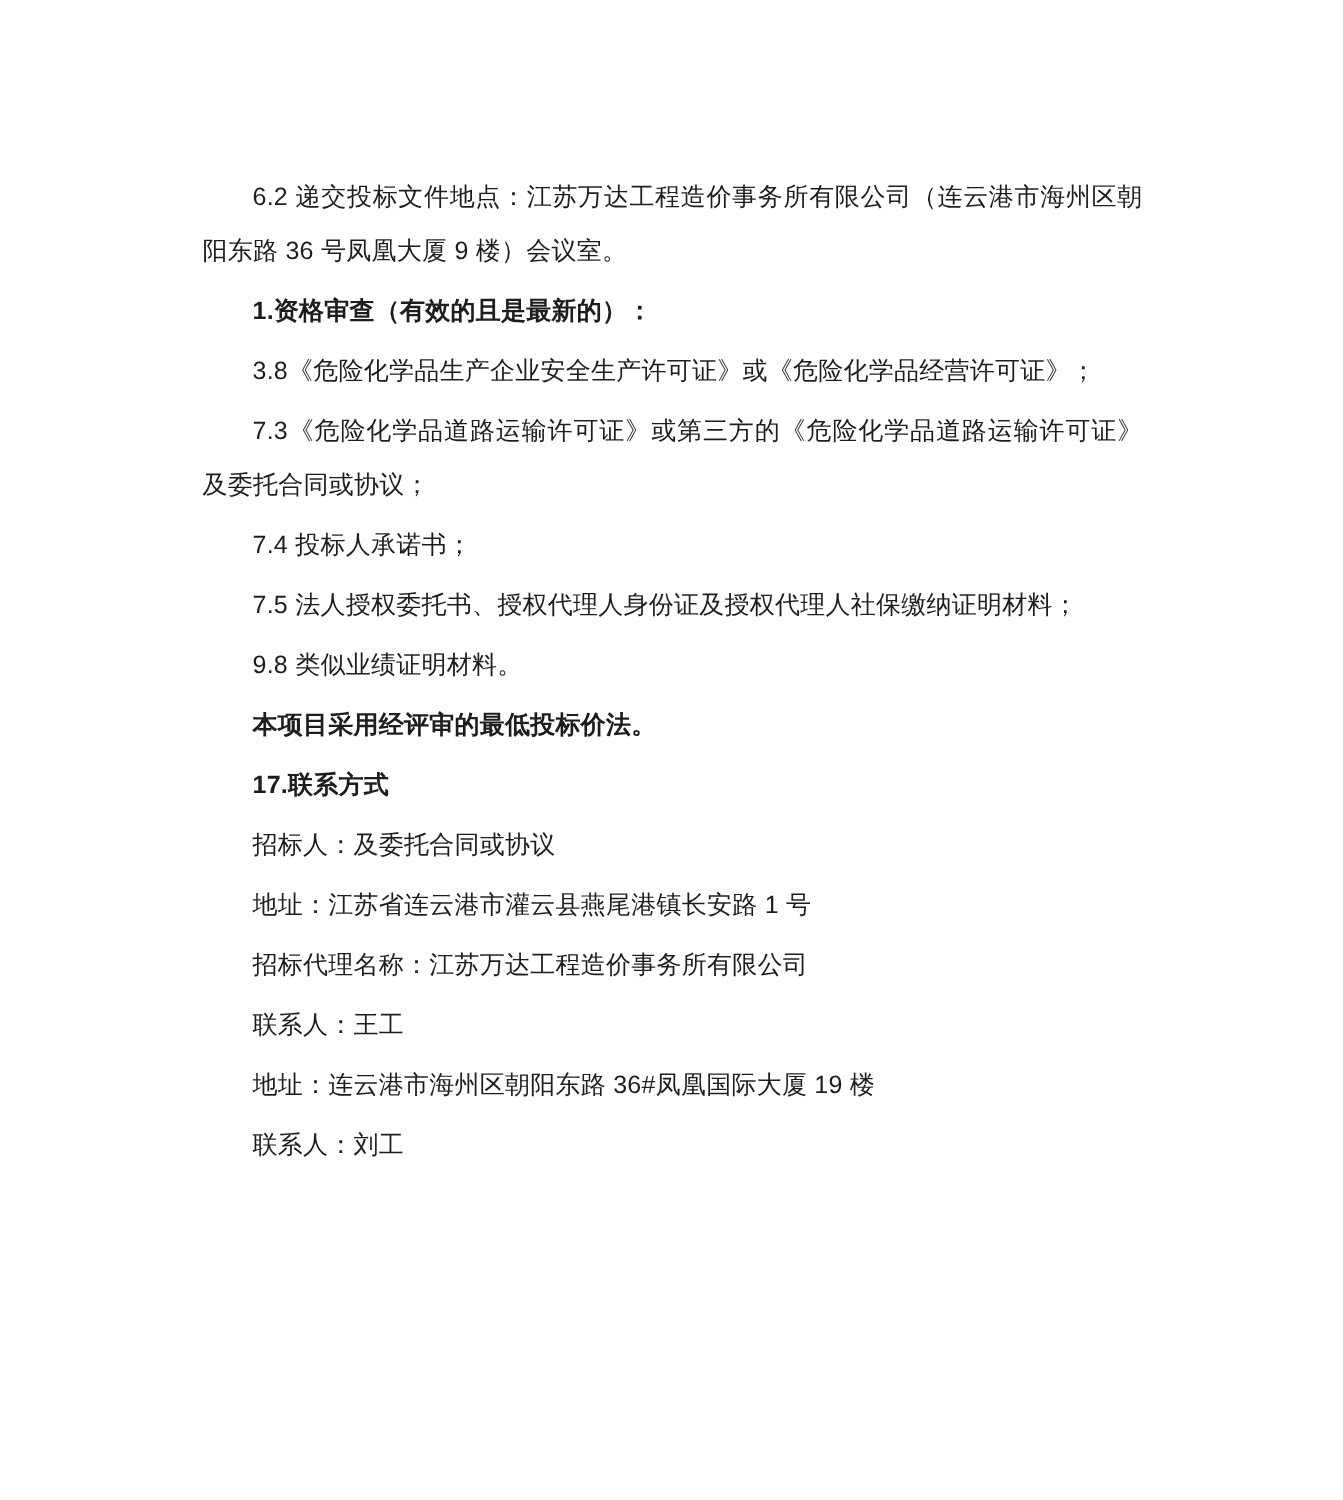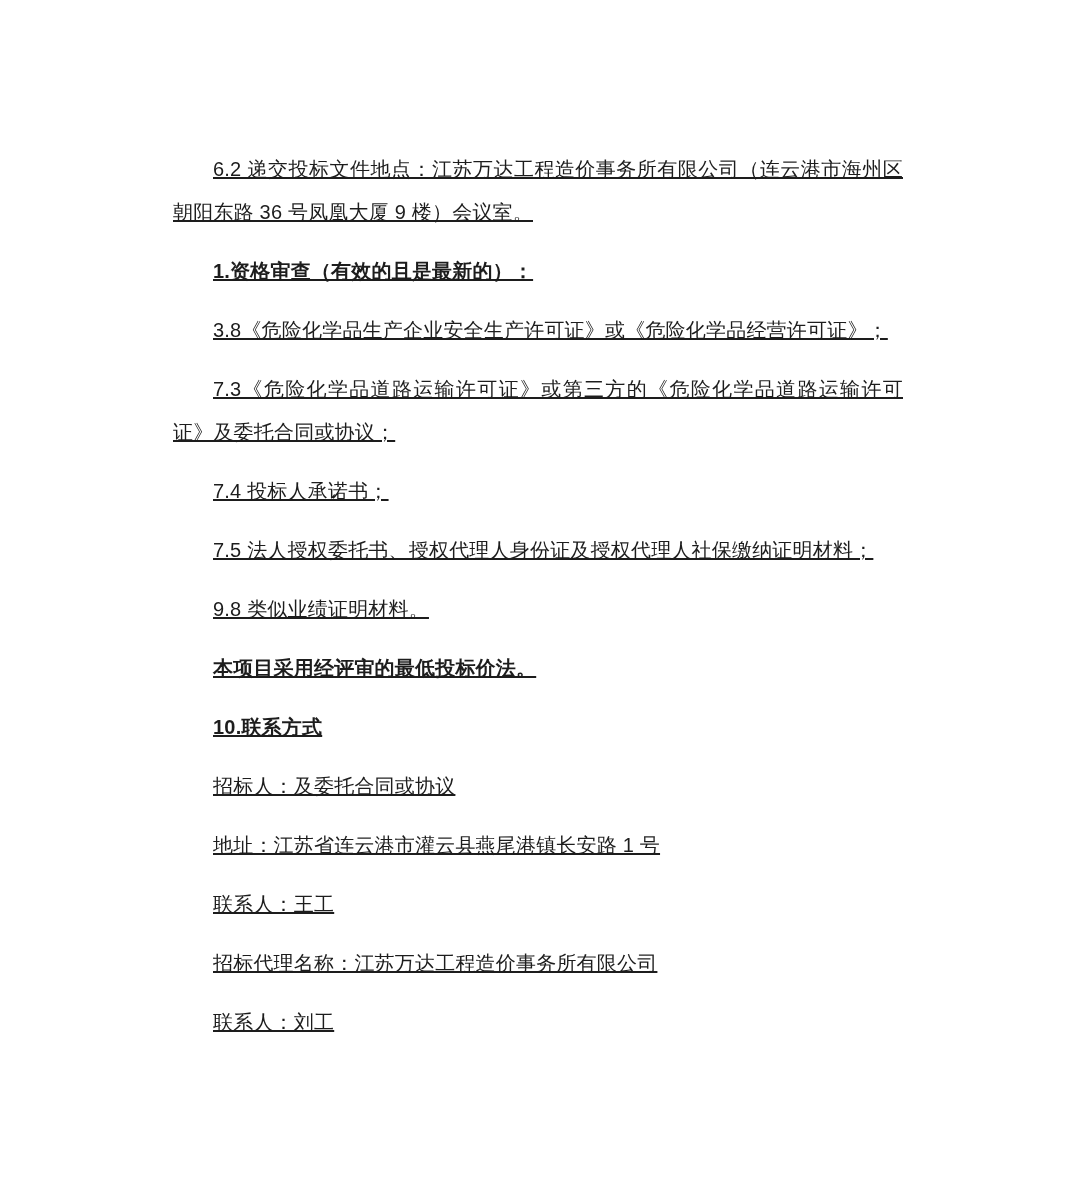--- a/index.html
+++ b/index.html
@@ -18,28 +18,27 @@
     position: absolute;
     left: 157px;
     top: 132px;
     width: 762px;
     color: #1d1d1d;
     font-size: 20px;
     line-height: 43px;
     letter-spacing: 0.2px;
   }
   .doc p {
-    margin: 16px;
+    margin: 5px;
     padding: 0;
     text-indent: 2em;
     text-align: justify;
     text-justify: inter-character;
     word-break: normal;
     overflow-wrap: break-word;
-    text-decoration: underline;
   }
   .seg-normal {
     font-weight: 400;
   }
   .seg-bold {
     font-weight: 700;
   }
   .seg-underline {
     font-weight: 400;
     text-decoration: underline;
@@ -58,19 +57,20 @@
 
 <div class="doc" id="document-body">
     <p><span class="seg-normal">6.2 递交投标文件地点：江苏万达工程造价事务所有限公司（连云港市海州区朝阳东路 36 号凤凰大厦 9 楼）会议室。</span></p>
     <p><span class="seg-bold">1.资格审查（有效的且是最新的）：</span></p>
     <p><span class="seg-normal">3.8《危险化学品生产企业安全生产许可证》或《危险化学品经营许可证》；</span></p>
     <p><span class="seg-normal">7.3《危险化学品道路运输许可证》或第三方的《危险化学品道路运输许可证》及委托合同或协议；</span></p>
     <p><span class="seg-normal">7.4 投标人承诺书；</span></p>
     <p><span class="seg-normal">7.5 法人授权委托书、授权代理人身份证及授权代理人社保缴纳证明材料；</span></p>
     <p><span class="seg-normal">9.8 类似业绩证明材料。</span></p>
     <p><span class="seg-bold">本项目采用经评审的最低投标价法。</span></p>
-    <p><span class="seg-bold">10.联系方式</span></p>
+    <p><span class="seg-bold">17.联系方式</span></p>
     <p><span class="seg-normal">招标人：及委托合同或协议</span></p>
     <p><span class="seg-normal">地址：江苏省连云港市灌云县燕尾港镇长安路 1 号</span></p>
+    <p><span class="seg-normal">招标代理名称：江苏万达工程造价事务所有限公司</span></p>
     <p><span class="seg-normal">联系人：王工</span></p>
-    <p><span class="seg-normal">招标代理名称：江苏万达工程造价事务所有限公司</span></p>
+    <p><span class="seg-normal">地址：连云港市海州区朝阳东路 36#凤凰国际大厦 19 楼</span></p>
     <p><span class="seg-normal">联系人：刘工</span></p>
   </div>
 
 </body></html>

